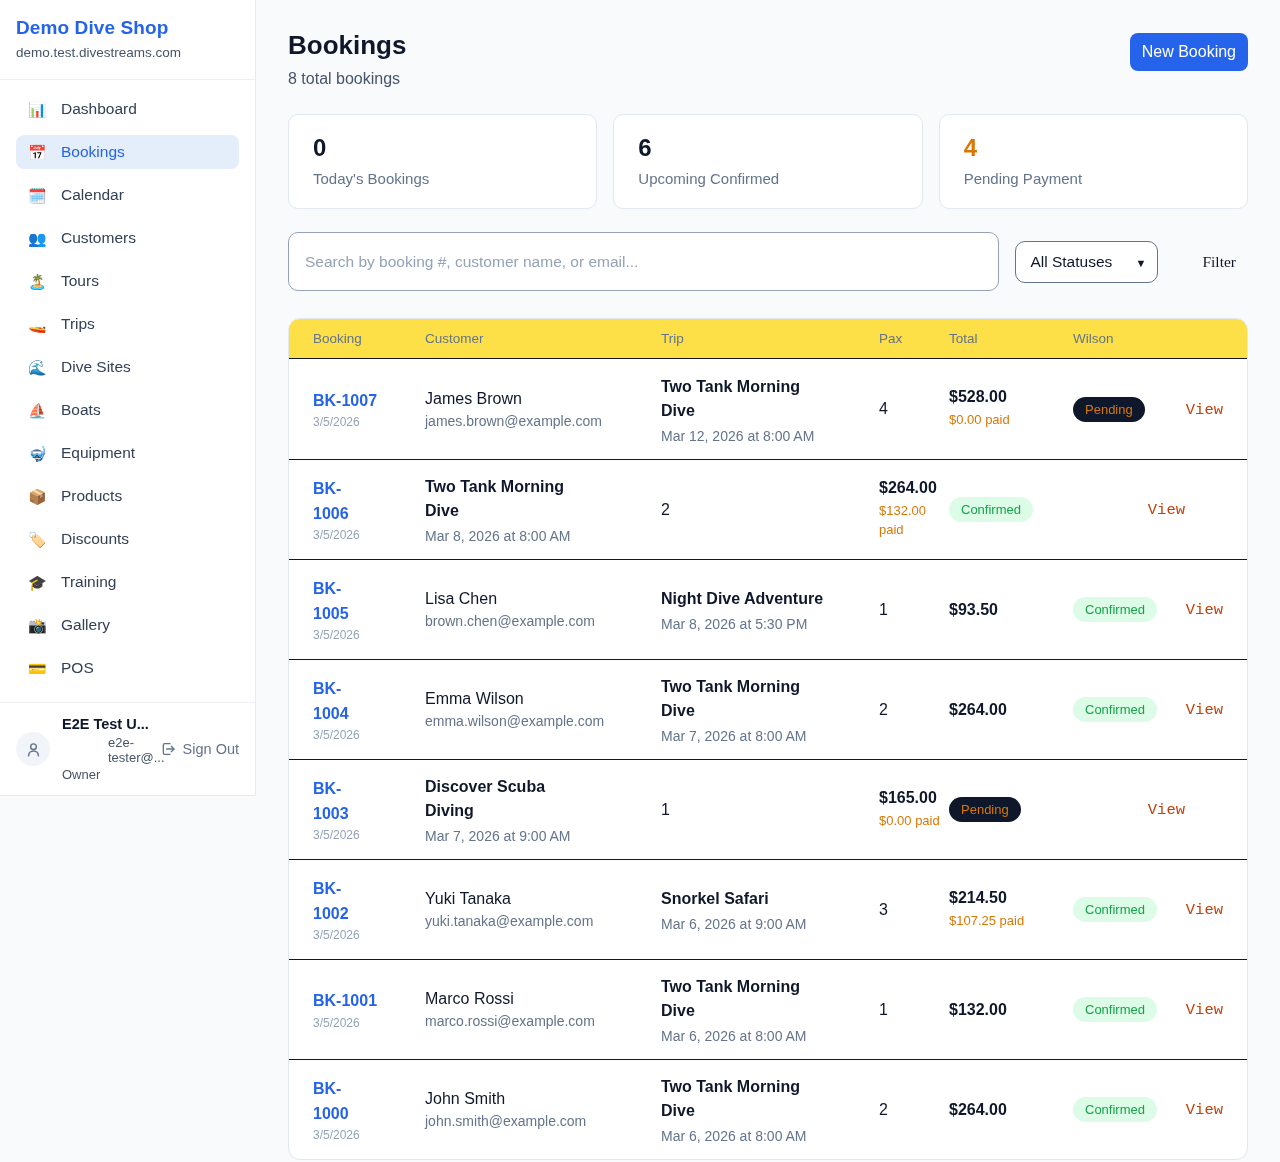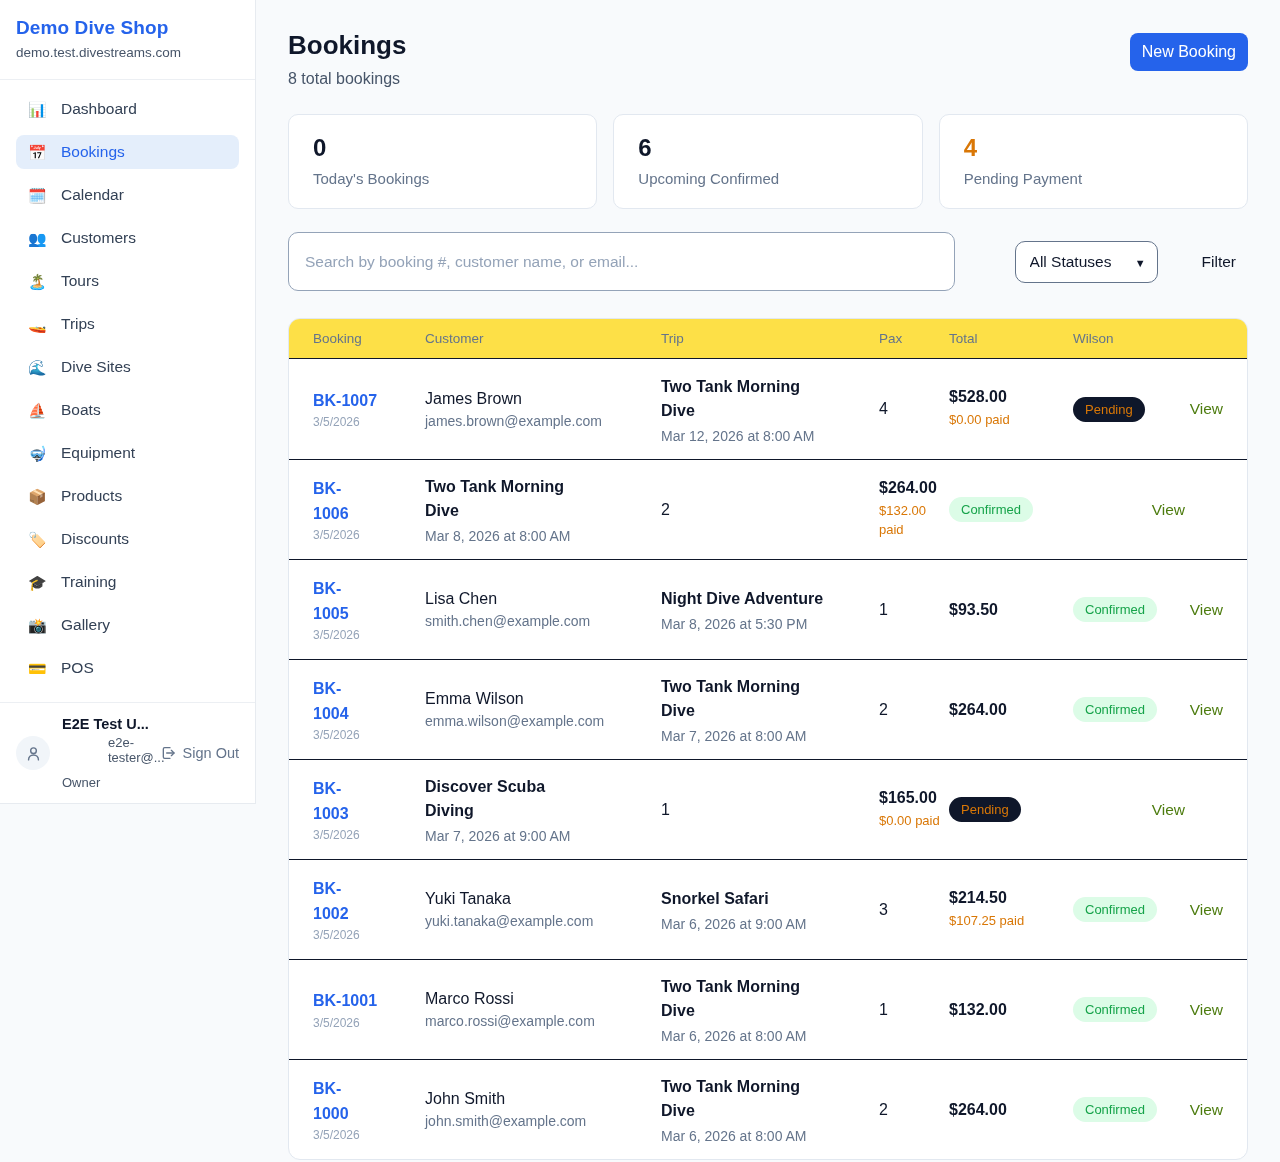--- a/index.html
+++ b/index.html
@@ -38,21 +38,21 @@
     padding:13px 16px; display:flex; align-items:center;
   }
   .avatar {
     width:34px; height:34px; border-radius:50%;
     background:#f1f5f9; display:flex; align-items:center; justify-content:center;
     flex:none;
   }
   .profile-info { margin-left:12px; flex:1; min-width:0; }
   .profile-name { font-size:14.5px; font-weight:700; color:#0f172a; }
   .profile-email { font-size:13px; color:#475569; margin-top:3px;margin-left:46px; }
-  .profile-role { font-size:13px; color:#475569; margin-top:10px; }
+  .profile-role { font-size:13px; color:#475569; margin-top:2px; }
   .signout { display:flex; align-items:center; gap:7px; color:#64748b; font-size:14.5px; cursor:pointer; white-space:nowrap; }
 
   
   .main { margin-left:256px; padding:30px 32px 0; }
 
   .page-header { display:flex; justify-content:space-between; align-items:flex-start; }
   .page-title { font-size:26px; font-weight:700; color:#0f172a; }
   .page-subtitle { margin-top:9px; font-size:16px; color:#475569; }
   .btn-primary {
     background:#2563eb; color:#ffffff; border:none; cursor:pointer;
@@ -76,27 +76,27 @@
     color:#0f172a; background:#ffffff; outline:none;
   }
   .search-input::placeholder { color:#94a3b8; }
   .status-select {
     margin-left:16px; height:42px; width:143px;
     font-family:inherit; font-size:15.5px; color:#0f172a;
     border:1px solid #64748b; border-radius:10px; background:#ffffff;
     appearance:none; -webkit-appearance:none;
     padding:0 28px 0 14px; cursor:pointer;
   }
-  .select-wrap { position:relative;padding-left:44px; }
+  .select-wrap { position:relative; }
   .select-chevron {
     position:absolute; right:12px; top:50%; transform:translateY(-42%);
     pointer-events:none; color:#0f172a; font-size:11px;
   }
   .filter-btn {
-    background:none; border:none; cursor:pointer; font-family:Liberation Sans, sans-serif;
+    background:none; border:none; cursor:pointer; font-family:Liberation Serif, serif;
     font-size:15.5px; color:#0f172a; margin-left:32px; padding:8px 12px;
   }
 
   
   .table-card {
     margin-top:27px; background:#ffffff;
     border:1px solid #e2e8f0; border-radius:12px; overflow:hidden;
   }
   .tgrid { display:grid; grid-template-columns:112px 236px 218px 70px 124px 112px 1fr; padding:0 24px; }
   .thead {
@@ -117,21 +117,21 @@
   .pax-cell { font-size:16px; color:#0f172a; }
   .amount { font-size:16px; font-weight:700; color:#0f172a; }
   .paid { font-size:13px; color:#d97706; margin-top:5px; line-height:1.45; }
   .paid:empty { display:none; }
   .badge {
     display:inline-block; font-size:13px; padding:5px 12px; border-radius:999px;
   }
   .badge.pending { background:#0f172a; color:#d97706; }
   .badge.confirmed { background:#dcfce7; color:#16a34a; }
   .view-cell { text-align:right; }
-  .view-link { font-size:15.5px; color:#4d7c0f; text-decoration:none; font-weight:500; cursor:pointer; }
+  .view-link { font-size:15.5px; color:#c2410c; text-decoration:none; font-weight:500; cursor:pointer;font-family:Liberation Mono, monospace; }
 </style>
 </head>
 <body>
 
 <aside class="sidebar">
   <div class="brand">
     <div class="brand-name">Demo Dive Shop</div>
     <div class="brand-domain">demo.test.divestreams.com</div>
   </div>
 
@@ -301,21 +301,21 @@
       <div><span class="badge confirmed">Confirmed</span></div>
       <div class="view-cell"><a class="view-link">View</a></div>
     </div>
 
     <div class="tgrid trow">
       <div><a class="bk-link pre">BK-
 1005</a>
         <div class="bk-date">3/5/2026</div></div>
       <div>
           <div class="cust-name">Lisa Chen</div>
-        <div class="cust-email">smith.chen@example.com</div>
+        <div class="cust-email">brown.chen@example.com</div>
         </div>
       <div>
           <div class="trip-name pre">Night Dive Adventure</div>
         <div class="trip-date">Mar 8, 2026 at 5:30 PM</div>
         </div>
       <div class="pax-cell">1</div>
       <div>
           <div class="amount">$93.50</div>
         </div>
       <div><span class="badge confirmed">Confirmed</span></div>

